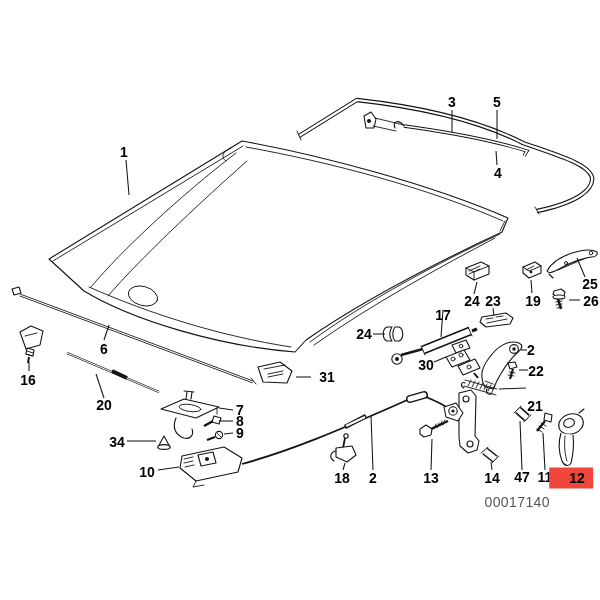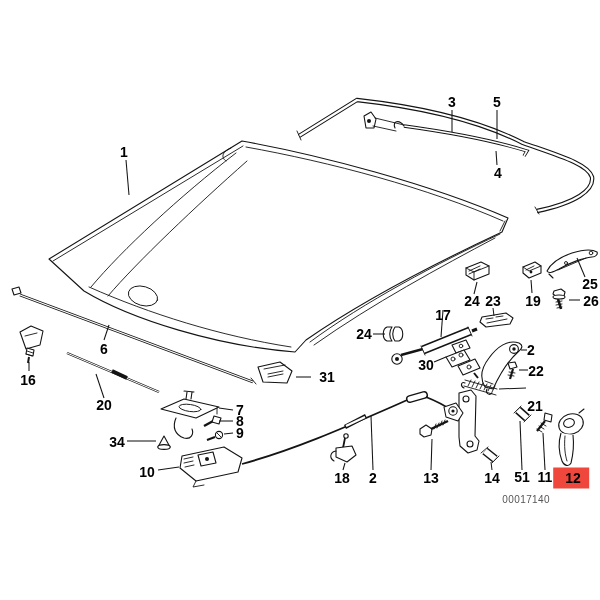--- a/index.html
+++ b/index.html
@@ -8,25 +8,25 @@
     font-family:"Liberation Sans",sans-serif;
   }
   .stage svg{position:absolute;left:0;top:0;}
   .callout{
     position:absolute;transform:translate(-50%,-50%);
     font-size:14px;font-weight:bold;color:#000;line-height:1;white-space:nowrap;
     z-index:5;padding:1px 2px;
   }
   .callout.highlighted{
     background:var(--highlight,#f0473d);
-    padding:3px 8px 4px 12px;
+    padding:3px 8px 4px 20px;
   }
   .diagram-code{
     position:absolute;left:472px;top:494px;width:78px;text-align:right;
-    font-size:10px;color:#565656;letter-spacing:.4px;z-index:4;
+    font-size:14px;color:#565656;letter-spacing:.4px;z-index:4;
   }
   .art{stroke:#141414;stroke-width:1.1;fill:none;stroke-linecap:round;stroke-linejoin:round;}
   .artfill{stroke:#141414;stroke-width:1.1;fill:#fff;stroke-linejoin:round;}
   .thin{stroke-width:0.9;}
 </style>
 </head>
 <body>
 
 <div class="stage">
 
@@ -285,19 +285,19 @@
       <div class="callout" style="left: 533px; top: 301px;">19</div>
       <div class="callout" style="left: 104px; top: 405px;">20</div>
       <div class="callout" style="left: 535px; top: 370px; margin-top: 36px;">21</div>
       <div class="callout" style="left: 536px; top: 371px;">22</div>
       <div class="callout" style="left: 493px; top: 301px;">23</div>
       <div class="callout" style="left: 364px; top: 334px;">24</div>
       <div class="callout" style="left: 590px; top: 284px;">25</div>
       <div class="callout" style="left: 591px; top: 301px;">26</div>
       <div class="callout" style="left: 117px; top: 442px;">34</div>
       <div class="callout" style="left: 472px; top: 301px;">24</div>
-      <div class="callout" style="left: 522px; top: 477px;">51</div>
+      <div class="callout" style="left: 522px; top: 477px;">47</div>
       <div class="callout" style="left: 426px; top: 365px;">30</div>
       <div class="callout" style="left: 327px; top: 377px;">31</div>
     </div>
 
   <div class="diagram-code">00017140</div>
 </div>
 
 </body></html>

